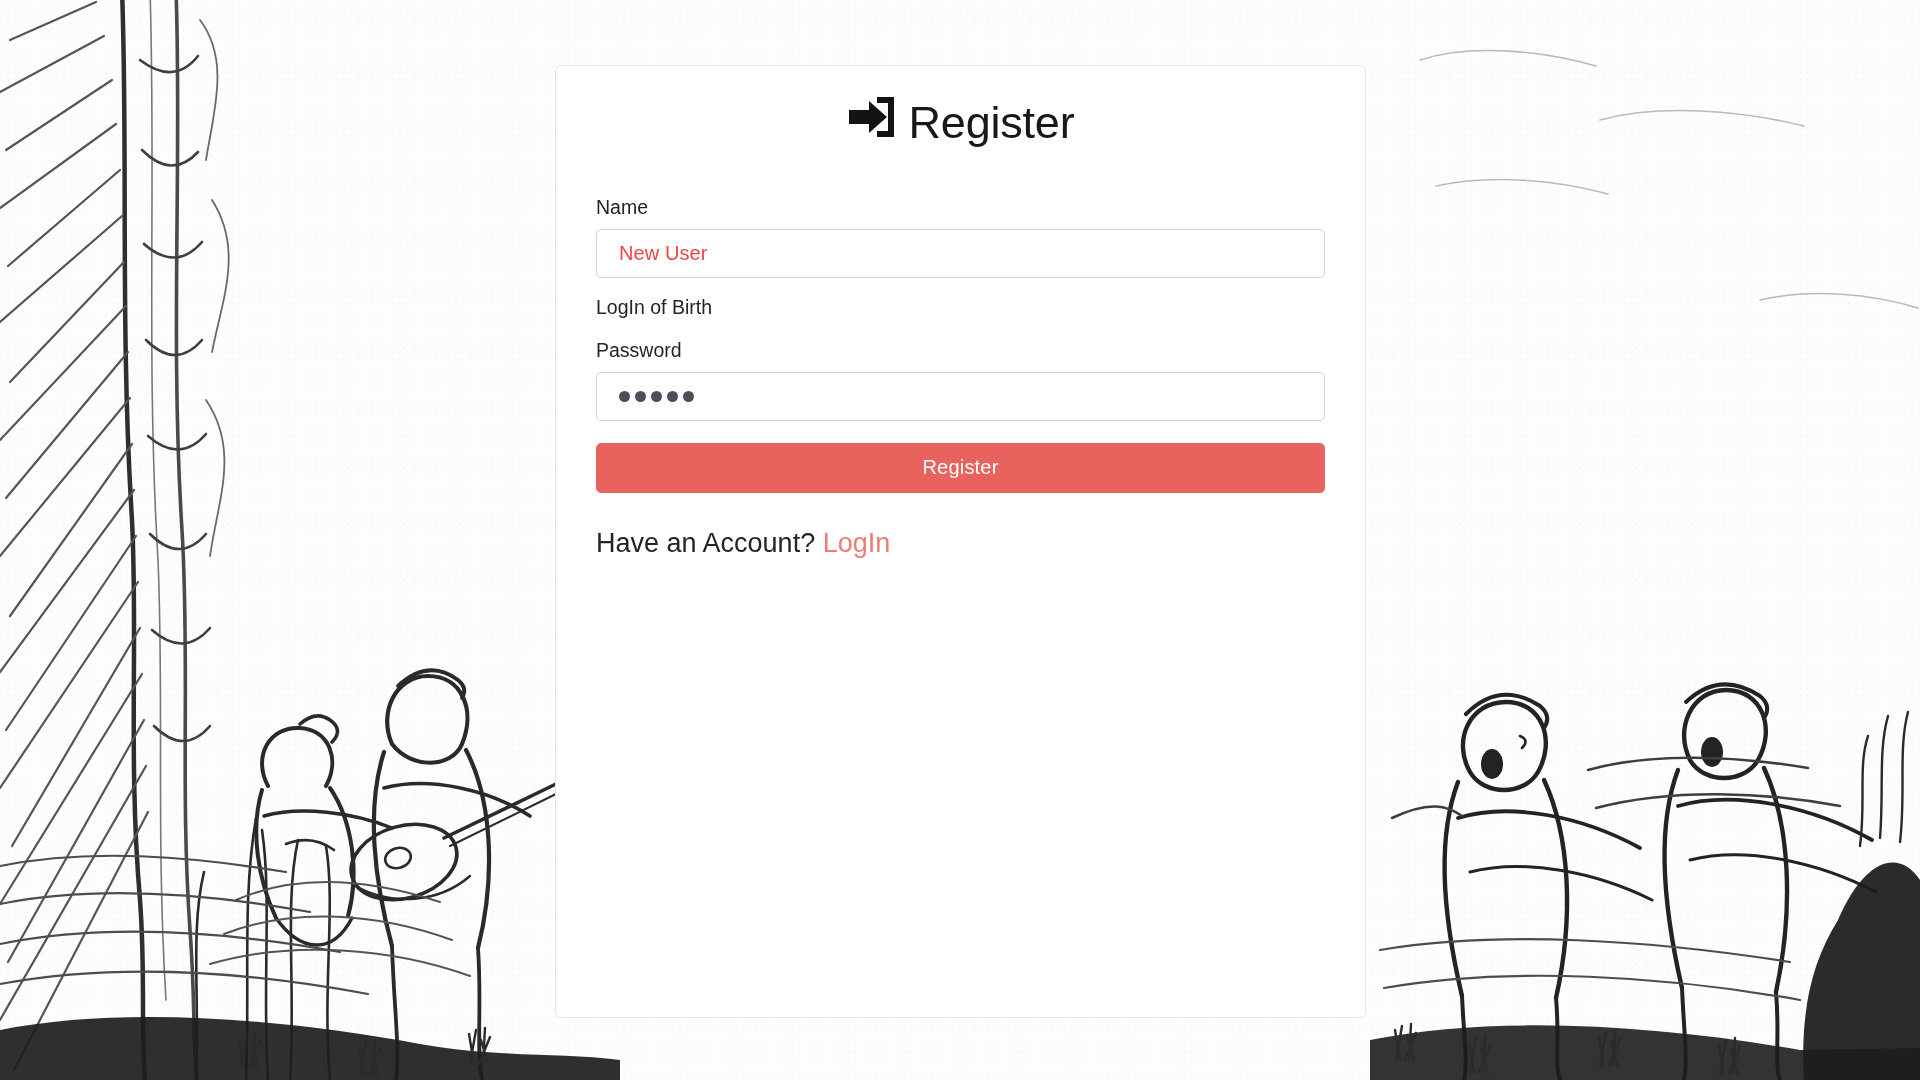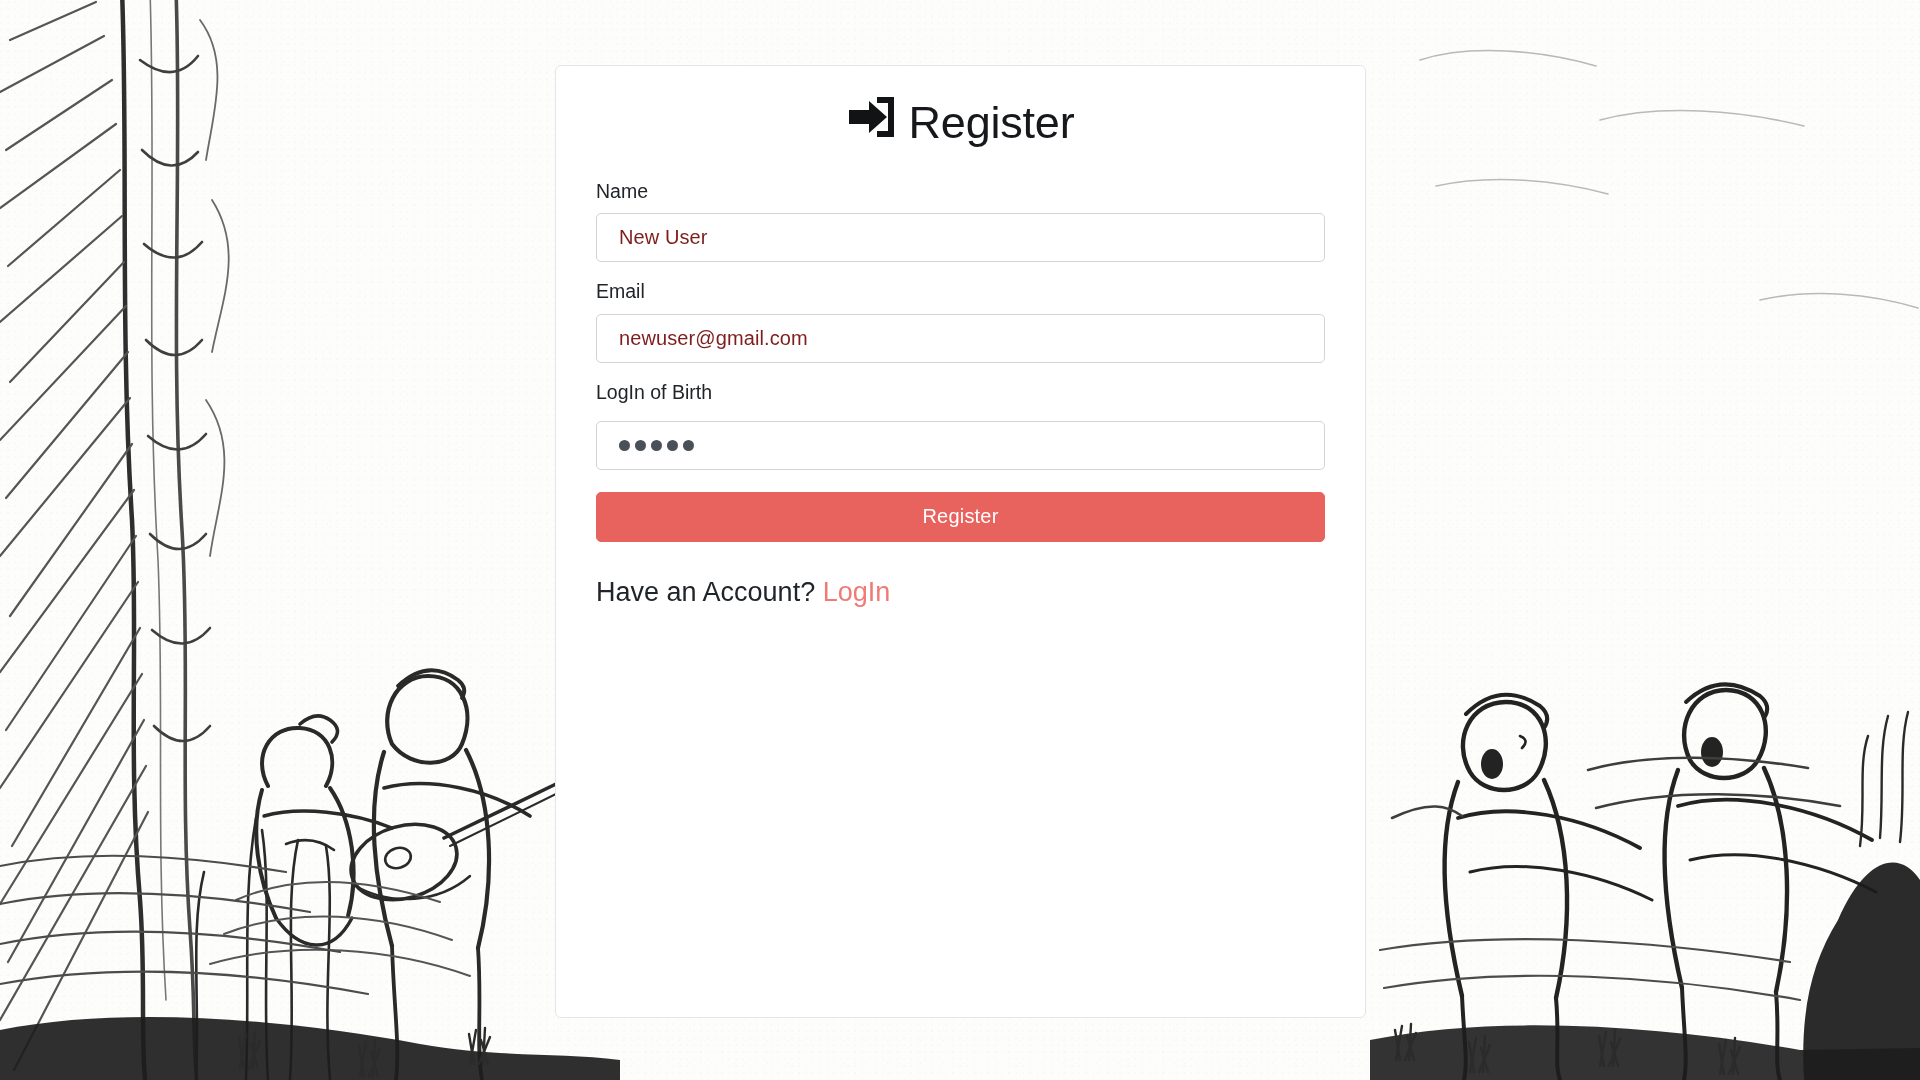--- a/index.html
+++ b/index.html
@@ -58,21 +58,21 @@
     height: 112px;
     color: #16181b;
     font-size: 45px;
     font-weight: 400;
     letter-spacing: -0.2px;
   }
   .card-title .title-text { line-height: 1; }
 
   .login-icon { display: block; }
 
-  .form { padding: 0 12px; }
+  .form { padding: 0 12px; margin-top: 16px; }
 
   .field { margin-bottom: 16px; }
 
   .field-label {
     display: block;
     font-size: 19.5px;
     color: #212529;
     line-height: 1.35;
     margin-bottom: 9px;
     font-weight: 400;
@@ -83,21 +83,21 @@
   .input-box {
     width: 100%;
     height: 49px;
     border: 1px solid #ced4da;
     border-radius: 5px;
     background: #ffffff;
     display: flex;
     align-items: center;
     padding: 0 22px;
     font-size: 20px;
-    color: #7f1d1d;
+    color: #ef4444;
     font-family: "Liberation Sans", sans-serif;
     letter-spacing: 0.1px;
   }
 
   .input-box.date-box { padding-right: 52px; }
 
   
   .input-wrap.is-focus-error {
     border-radius: 8px;
     box-shadow: 0 0 0 5px rgba(233, 99, 94, 0.28);
@@ -340,33 +340,28 @@
 
     <div class="form">
 
       <div class="field">
         <label class="field-label">Name</label>
         <div class="input-wrap">
           <div class="input-box" title="Name">New User</div>
         </div>
       </div>
 
-      <div class="field">
-        <label class="field-label">Email</label>
-        <div class="input-wrap">
-          <div class="input-box" title="Email">newuser@gmail.com</div>
-        </div>
-      </div>
 
 
       <div class="field">
         <label class="field-label">LogIn of Birth</label>
       </div>
 
       <div class="field">
+        <label class="field-label">Password</label>
         <div class="input-wrap">
           <div class="input-box" title="Password">
             <span class="dots">
                 <i></i>
                 <i></i>
                 <i></i>
                 <i></i>
                 <i></i>
               </span>
           </div>

